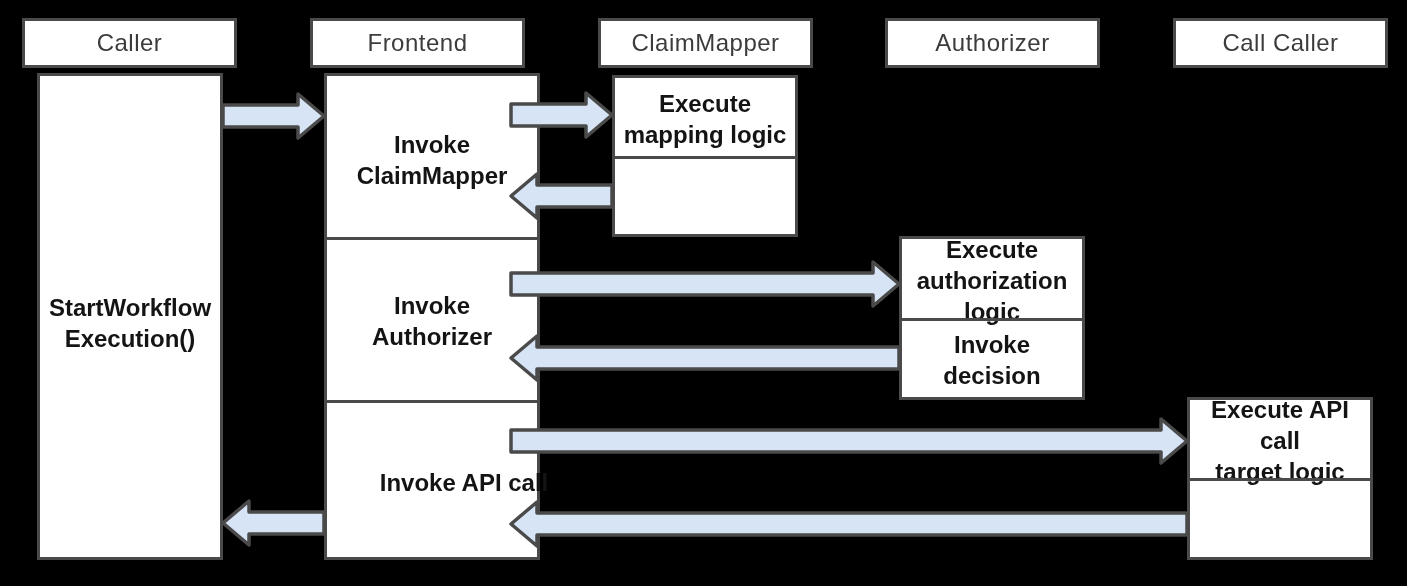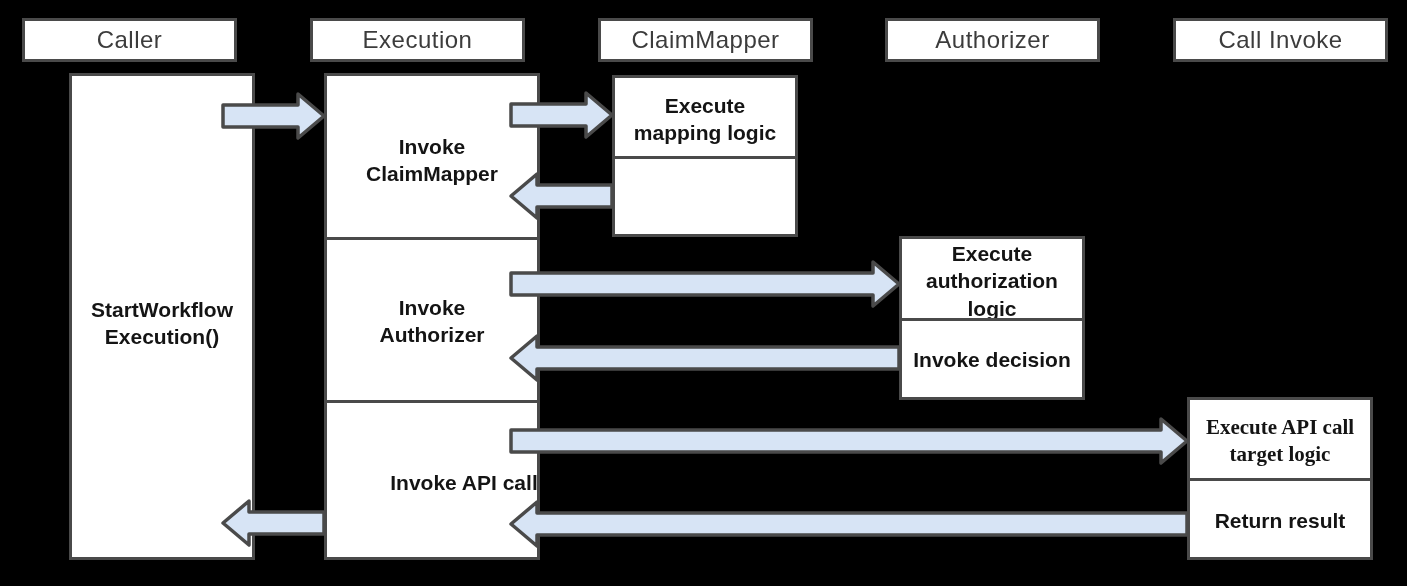--- a/index.html
+++ b/index.html
@@ -17,21 +17,21 @@
     position: relative;
     width: 1407px;
     height: 586px;
     background: var(--bg);
     font-family: "Liberation Sans", sans-serif;
     overflow: hidden;
   }
   .header-box {
     position: absolute;
     top: 18px;
-    height: 44px;
+    height: 50px;
     width: 215px;
     background: var(--box-fill);
     border: 3px solid var(--box-border);
     display: flex;
     align-items: center;
     justify-content: center;
     font-size: 24px;
     font-weight: 400;
     letter-spacing: 0.5px;
     color: var(--header-text);
@@ -47,21 +47,21 @@
     width: 100%;
     height: 3px;
     background: var(--box-border);
   }
   .step-label {
     position: absolute;
     left: 0;
     width: 100%;
     transform: translateY(-50%);
     text-align: center;
-    font-size: 21px;
+    font-size: 24px;
     font-weight: 700;
     line-height: 1.3;
     color: var(--label-text);
     white-space: pre-line;
   }
   .arrow-layer {
     position: absolute;
     left: 0;
     top: 0;
     width: 1407px;
@@ -74,26 +74,26 @@
     stroke-width: 3.5;
     stroke-linejoin: round;
   }
 </style>
 </head>
 <body>
 
 <div class="canvas">
 
   <div class="header-box" style="left:22px">Caller</div>
-  <div class="header-box" style="left:310px">Execution</div>
+  <div class="header-box" style="left:310px">Frontend</div>
   <div class="header-box" style="left:598px">ClaimMapper</div>
   <div class="header-box" style="left:885px">Authorizer</div>
-  <div class="header-box" style="left:1173px">Call Invoke</div>
+  <div class="header-box" style="left:1173px">Call Caller</div>
 
-  <div class="activation-box" style="left:37px; top:73px; width:186px; height:487px;margin-left:32px;">
+  <div class="activation-box" style="left:37px; top:73px; width:186px; height:487px;">
     <div class="step-label" style="top:247px;">StartWorkflow
 Execution()</div>
   </div>
 
   <div class="activation-box" style="left:324px; top:73px; width:216px; height:487px;">
     <div class="step-label" style="top:84px;">Invoke
 ClaimMapper</div>
     <div class="divider" style="top:161px;"></div>
     <div class="step-label" style="top:245px;">Invoke
 Authorizer</div>
@@ -109,24 +109,23 @@
 
   <div class="activation-box" style="left:899px; top:236px; width:186px; height:164px;">
     <div class="step-label" style="top:42px;">Execute
 authorization
 logic</div>
     <div class="divider" style="top:79px;"></div>
     <div class="step-label" style="top:121px;">Invoke decision</div>
   </div>
 
   <div class="activation-box" style="left:1187px; top:397px; width:186px; height:163px;">
-    <div class="step-label" style="top:41px;font-family:Liberation Serif, serif;">Execute API call
+    <div class="step-label" style="top:41px;">Execute API call
 target logic</div>
     <div class="divider" style="top:78px;"></div>
-    <div class="step-label" style="top:121px;">Return result</div>
   </div>
 
   <svg class="arrow-layer" viewBox="0 0 1407 586">
     <polygon class="arrow" points="223,105 298,105 298,94 324,116 298,138 298,127 223,127"></polygon>
     <polygon class="arrow" points="511,104 586,104 586,93 612,115 586,137 586,126 511,126"></polygon>
     <polygon class="arrow" points="612,185 537,185 537,174 511,196 537,218 537,207 612,207"></polygon>
     <polygon class="arrow" points="511,273 873,273 873,262 899,284 873,306 873,295 511,295"></polygon>
     <polygon class="arrow" points="899,347 537,347 537,336 511,358 537,380 537,369 899,369"></polygon>
     <polygon class="arrow" points="511,430 1161,430 1161,419 1187,441 1161,463 1161,452 511,452"></polygon>
     <polygon class="arrow" points="1187,513 537,513 537,502 511,524 537,546 537,535 1187,535"></polygon>

